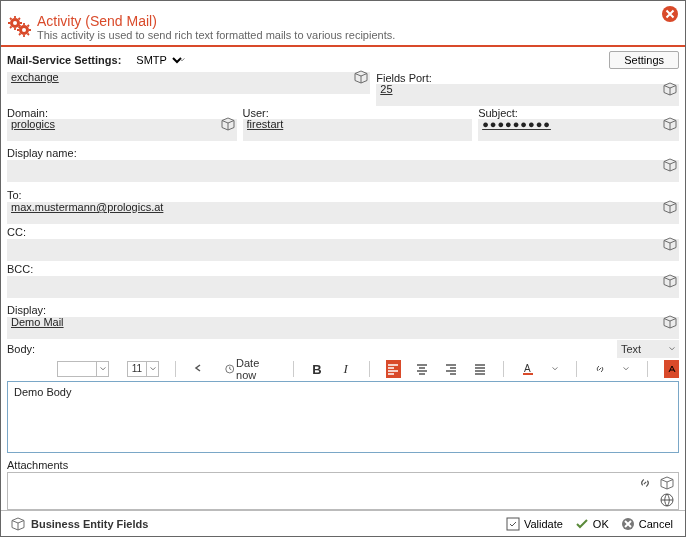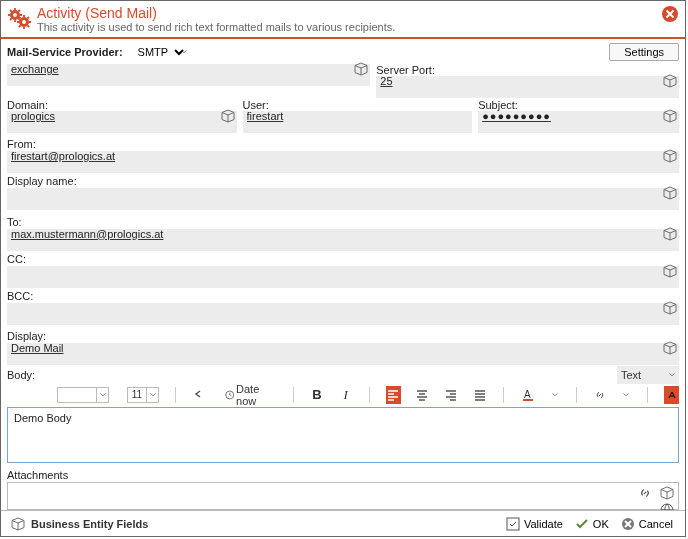--- a/index.html
+++ b/index.html
@@ -1,18 +1,18 @@
 <!DOCTYPE html>
 <html><head>
 <meta charset="utf-8">
 <style>
   * { box-sizing: border-box; margin: 0; padding: 0; font-family: "Segoe UI", Arial, sans-serif; }
   html,body { width: 688px; height: 539px; background:#fff; font-size:12px; color:#333;}
   .outer { border:1px solid #666; width:686px; height:537px; margin:0; position:relative; display:flex; flex-direction:column;}
-  .header { display:flex; align-items:flex-start; padding:4px 6px 4px 6px; border-bottom:2px solid #d94a2a; position:relative; }
+  .header { display:flex; align-items:flex-start; padding:12px 6px 4px 6px; border-bottom:2px solid #d94a2a; position:relative; }
   .gears { width:24px; height:24px; color:#d94a2a; margin-right:6px; margin-top:2px;}
   .title { color:#d94a2a; font-size:14px; }
   .subtitle { color:#666; font-size:11px; }
   .close { position:absolute; right:6px; top:4px; width:18px; height:18px; color:#d94a2a;}
   .content { flex:1; overflow:hidden; padding:4px 6px 0 6px; display:flex; flex-direction:column; gap:0;}
   .row { display:flex; align-items:center; gap:8px; margin-bottom:2px;}
   .lbl { font-size:11px; color:#222;}
   .lbl.bold { font-weight:bold;}
   select { font-size:11px; padding:1px 2px; background:#fff; border:1px solid #fff;}
   select.drop { border:1px solid #fff; }
@@ -76,42 +76,42 @@
       <svg viewBox="0 0 18 18">
           <circle cx="9" cy="9" r="8" fill="#d94a2a"></circle>
           <path d="M5.5 5.5l7 7M12.5 5.5l-7 7" stroke="#fff" stroke-width="2"></path>
         </svg>
     </div>
   </div>
 
   <div class="content">
 
     <div class="row">
-      <span class="lbl bold">Mail-Service Provider:</span>
+      <span class="lbl bold">Mail-Service Settings:</span>
       <select class="drop"><option>SMTP</option></select>
       <svg class="caret" viewBox="0 0 10 10" style="margin-left:-16px;">
           <path d="M2 3l3 3 3-3" stroke="#555" fill="none"></path>
         </svg>
       <button class="settings-btn">Settings</button>
     </div>
 
     <div class="fieldline">
       <div class="field" style="flex:1.2">
         <div class="val-wrap">
             <input value="exchange" style="">
           <span>
               <svg class="cube" viewBox="0 0 14 14">
                 <path d="M7 1l6 2.5v7L7 13 1 10.5v-7z" fill="none" stroke="#555"></path>
                 <path d="M1 3.5L7 6l6-2.5M7 6v7" stroke="#555" fill="none"></path>
               </svg>
             </span>
         </div>
       </div>
       <div class="field">
-        <span class="lbl">Server Port:</span>
+        <span class="lbl">Fields Port:</span>
         <div class="val-wrap">
             <input value="25" style="">
           <span>
               <svg class="cube" viewBox="0 0 14 14">
                 <path d="M7 1l6 2.5v7L7 13 1 10.5v-7z" fill="none" stroke="#555"></path>
                 <path d="M1 3.5L7 6l6-2.5M7 6v7" stroke="#555" fill="none"></path>
               </svg>
             </span>
         </div>
       </div>
@@ -145,32 +145,20 @@
                 <path d="M7 1l6 2.5v7L7 13 1 10.5v-7z" fill="none" stroke="#555"></path>
                 <path d="M1 3.5L7 6l6-2.5M7 6v7" stroke="#555" fill="none"></path>
               </svg>
             </span>
         </div>
       </div>
     </div>
 
     <div class="section-gap"></div>
 
-    <div class="single">
-      <span class="lbl">From:</span>
-      <div class="val-wrap">
-          <input value="firestart@prologics.at" style="">
-        <span>
-            <svg class="cube" viewBox="0 0 14 14">
-              <path d="M7 1l6 2.5v7L7 13 1 10.5v-7z" fill="none" stroke="#555"></path>
-              <path d="M1 3.5L7 6l6-2.5M7 6v7" stroke="#555" fill="none"></path>
-            </svg>
-          </span>
-      </div>
-    </div>
 
     <div class="single">
       <span class="lbl">Display name:</span>
       <div class="val-wrap">
           <input value="" style="">
         <span>
             <svg class="cube" viewBox="0 0 14 14">
               <path d="M7 1l6 2.5v7L7 13 1 10.5v-7z" fill="none" stroke="#555"></path>
               <path d="M1 3.5L7 6l6-2.5M7 6v7" stroke="#555" fill="none"></path>
             </svg>

